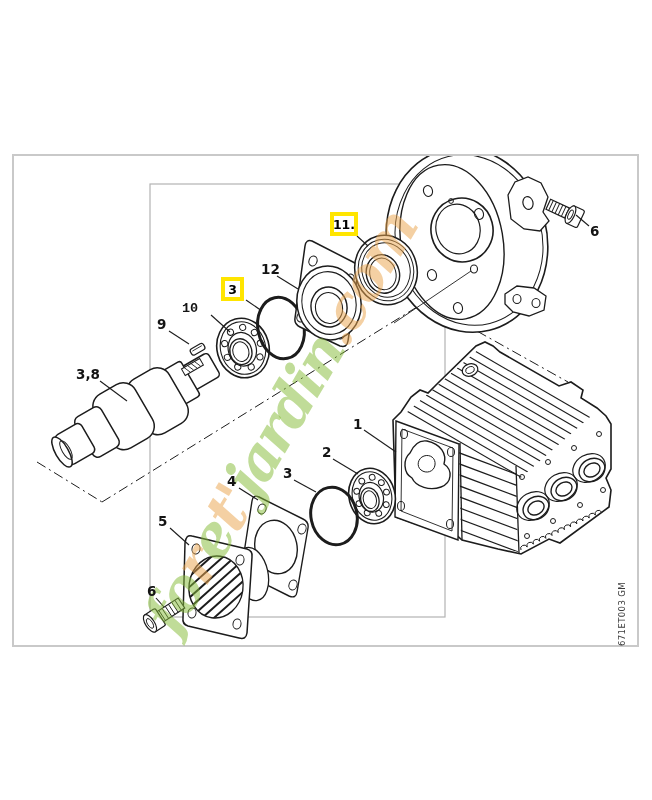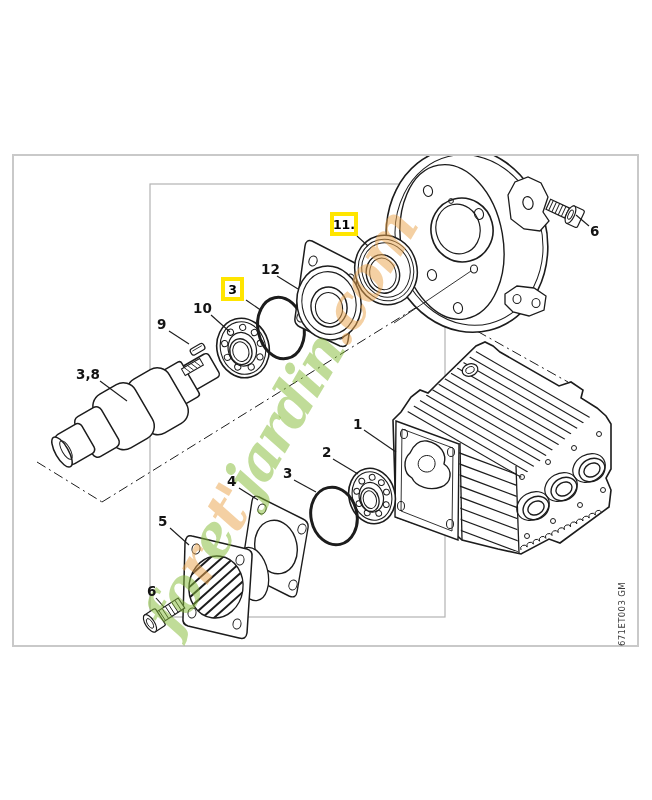--- a/index.html
+++ b/index.html
@@ -346,21 +346,21 @@
 
 <div class="part-label" style="left:353px;top:418px;">1</div>
 <div class="part-label" style="left:322px;top:446px;">2</div>
 <div class="part-label" style="left:283px;top:467px;">3</div>
 <div class="part-label" style="left:227px;top:475px;">4</div>
 <div class="part-label" style="left:158px;top:515px;">5</div>
 <div class="part-label" style="left:147px;top:585px;">6</div>
 <div class="part-label" style="left:590px;top:225px;">6</div>
 <div class="part-label" style="left:76px;top:368px;">3,8</div>
 <div class="part-label" style="left:157px;top:318px;">9</div>
-<div class="part-label" style="left:193px;top:302px;">10</div>
+<div class="part-label" style="left:182px;top:302px;font-family:Liberation Mono, monospace;">10</div>
 <div class="part-label" style="left:261px;top:263px;">12</div>
 
 <div class="hl-box" style="left:221px;top:277px;width:15px;height:16px;">
   <span>3</span>
 </div>
 <div class="hl-box" style="left:330px;top:212px;width:20px;height:16px;">
   <span>11.</span>
 </div>
 
 <div id="plate-code">671ET003 GM</div>

